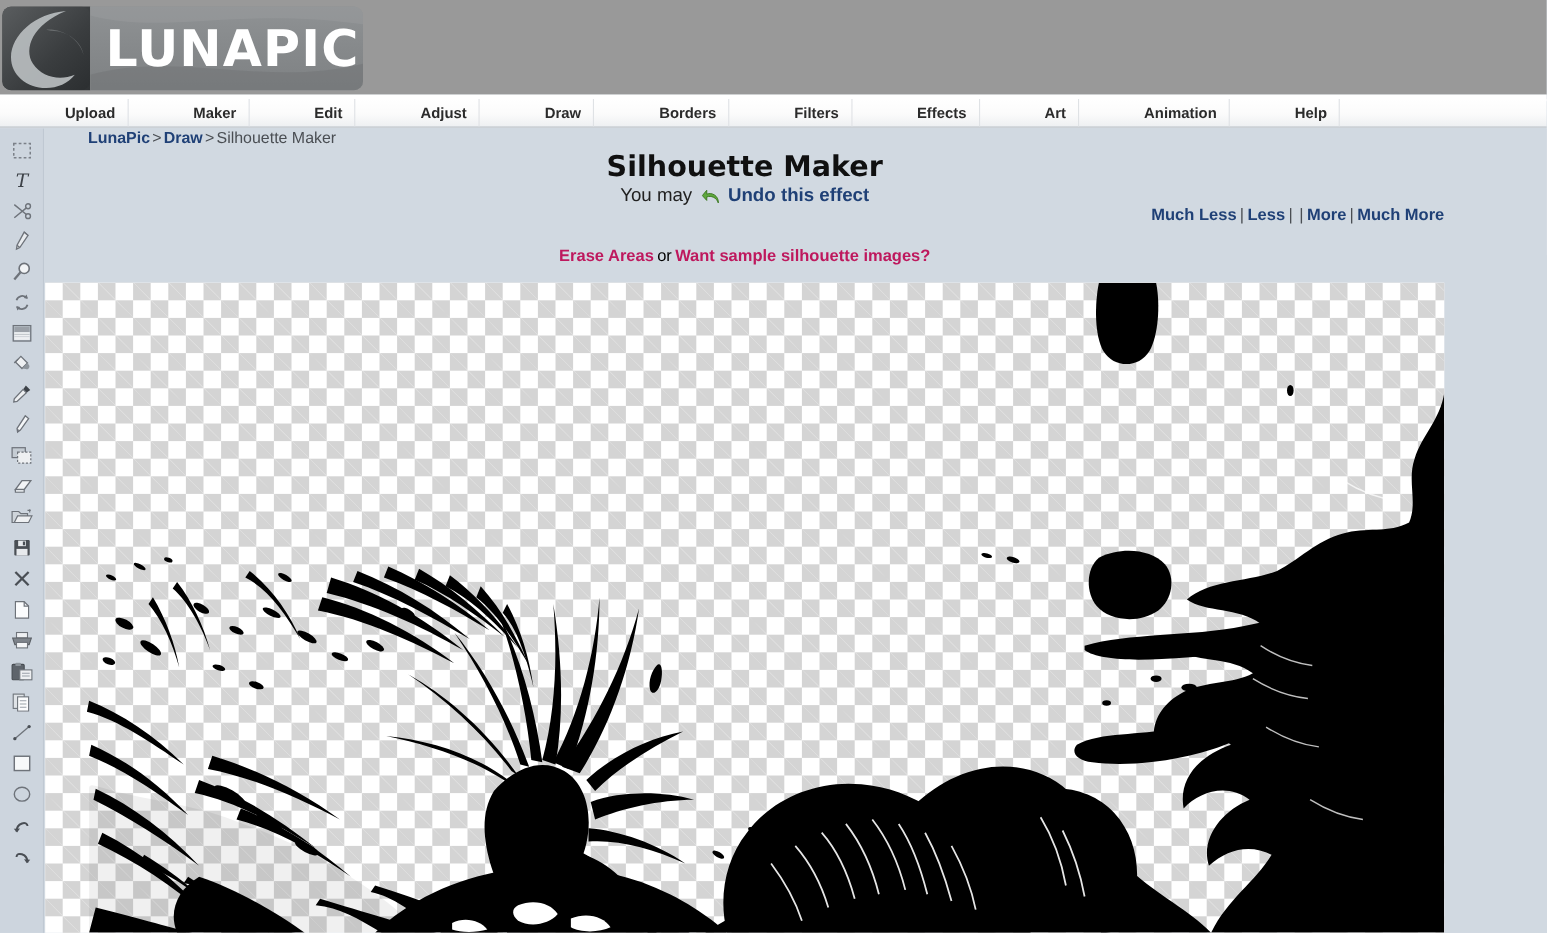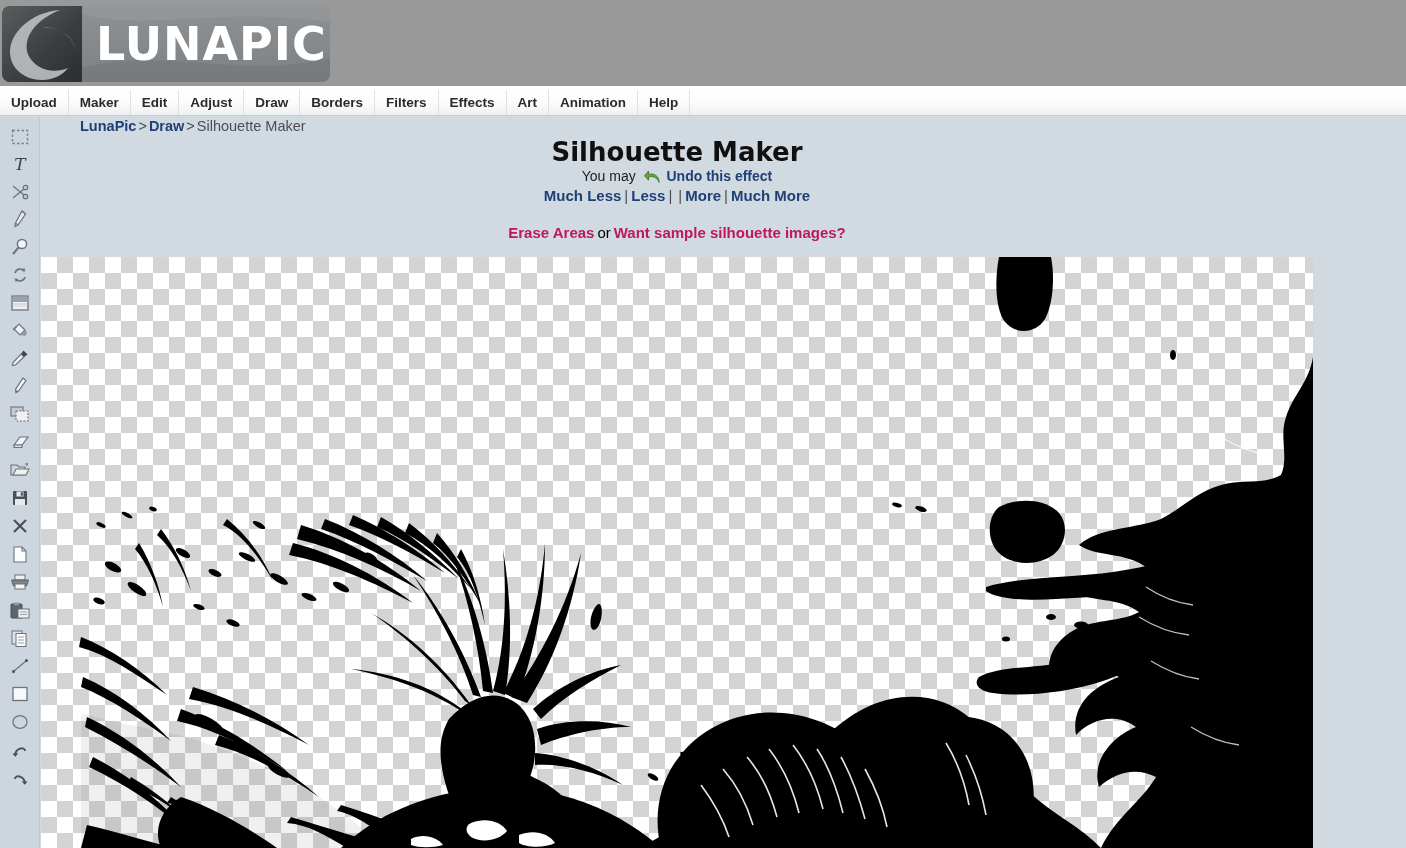--- a/index.html
+++ b/index.html
@@ -79,20 +79,21 @@
     display: flex;
     align-items: center;
     padding: 0 11px;
     font-size: 13.5px;
     color: #2b2b2b;
     font-weight: bold;
     border-right: 1px solid #dfe2e5;
     cursor: pointer;
     white-space: nowrap;
     font-family: "Liberation Sans", sans-serif;
+    margin-left: 48px;
   }
   #menu-filler { flex: 1; border-right: none; }
 
   
   #sidebar {
     position: absolute;
     left: 0; top: 117px;
     width: 40px; height: 731px;
     background: #cdd5de;
     border-right: 1px solid #bfc8d2;
@@ -142,40 +143,40 @@
     font-weight: bold;
     color: #101010;
     font-family: "DejaVu Sans", sans-serif;
   }
 
   #undo-line {
     position: absolute;
     left: 0; top: 51px;
     width: 1272px;
     text-align: center;
-    font-size: 14px;
+    font-size: 17px;
     color: #212121;
   }
   #undo-line a {
     color: #1f4076;
     font-weight: bold;
     text-decoration: none;
     cursor: pointer;
   }
   #undo-icon {
     display: inline-block;
     vertical-align: -3px;
     margin: 0 2px 0 4px;
   }
 
   #amount-line {
     position: absolute;
     left: 0; top: 70px;
     width: 1272px;
-    text-align: center;
+    text-align: right;
     font-size: 15px;
     color: #1f4076;
     font-weight: bold;
   }
   #amount-line a {
     color: #1f4076;
     text-decoration: none;
     cursor: pointer;
   }
   #amount-line .pipe { color: #4a4e53; padding: 0 3px; font-weight: normal; }

